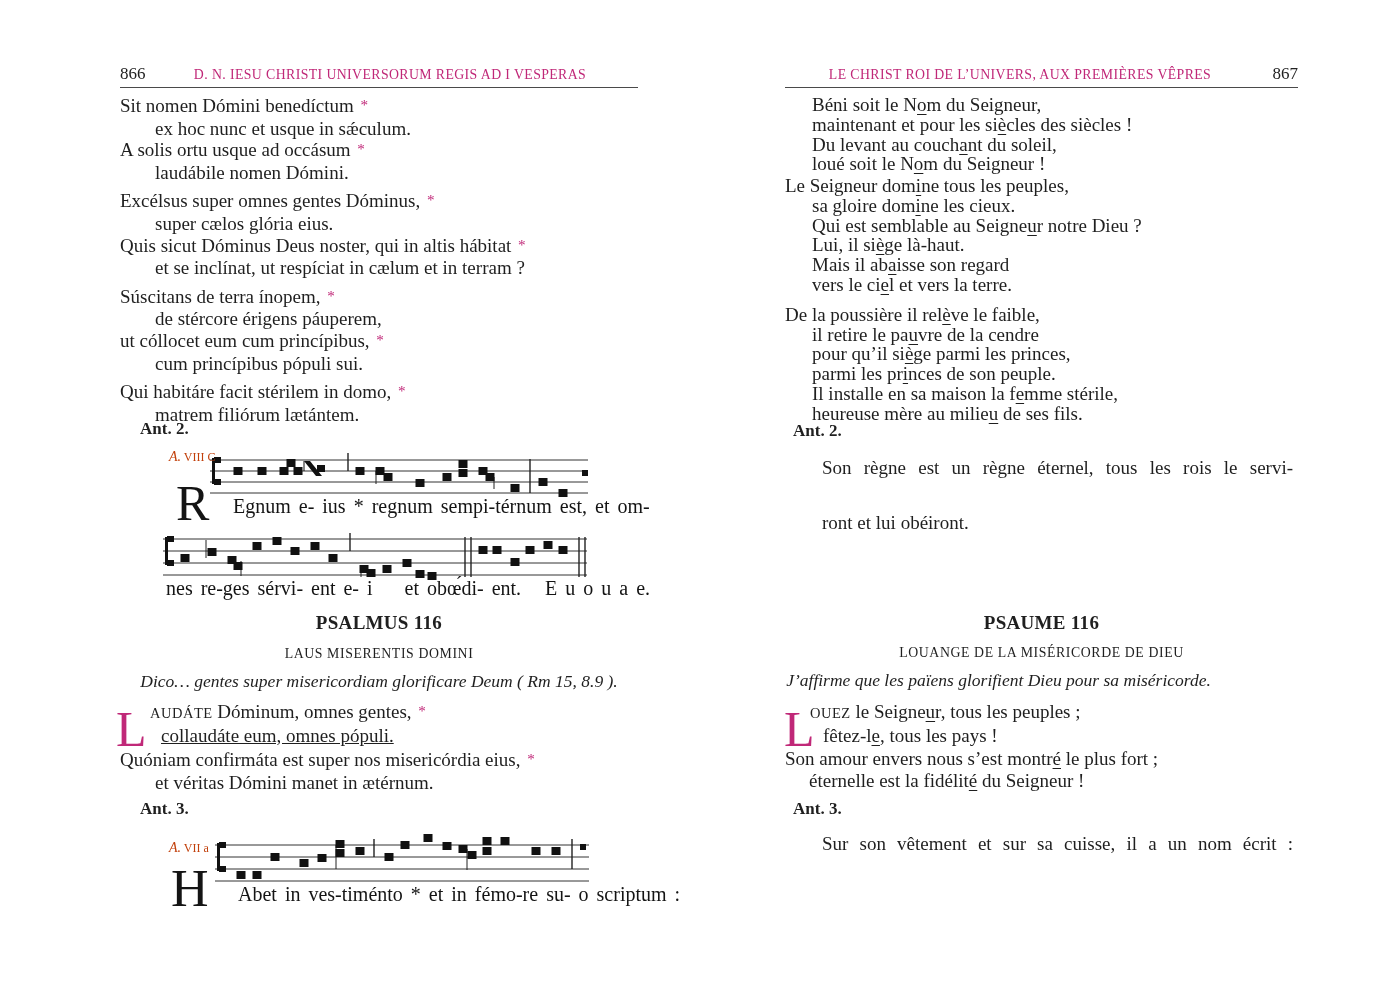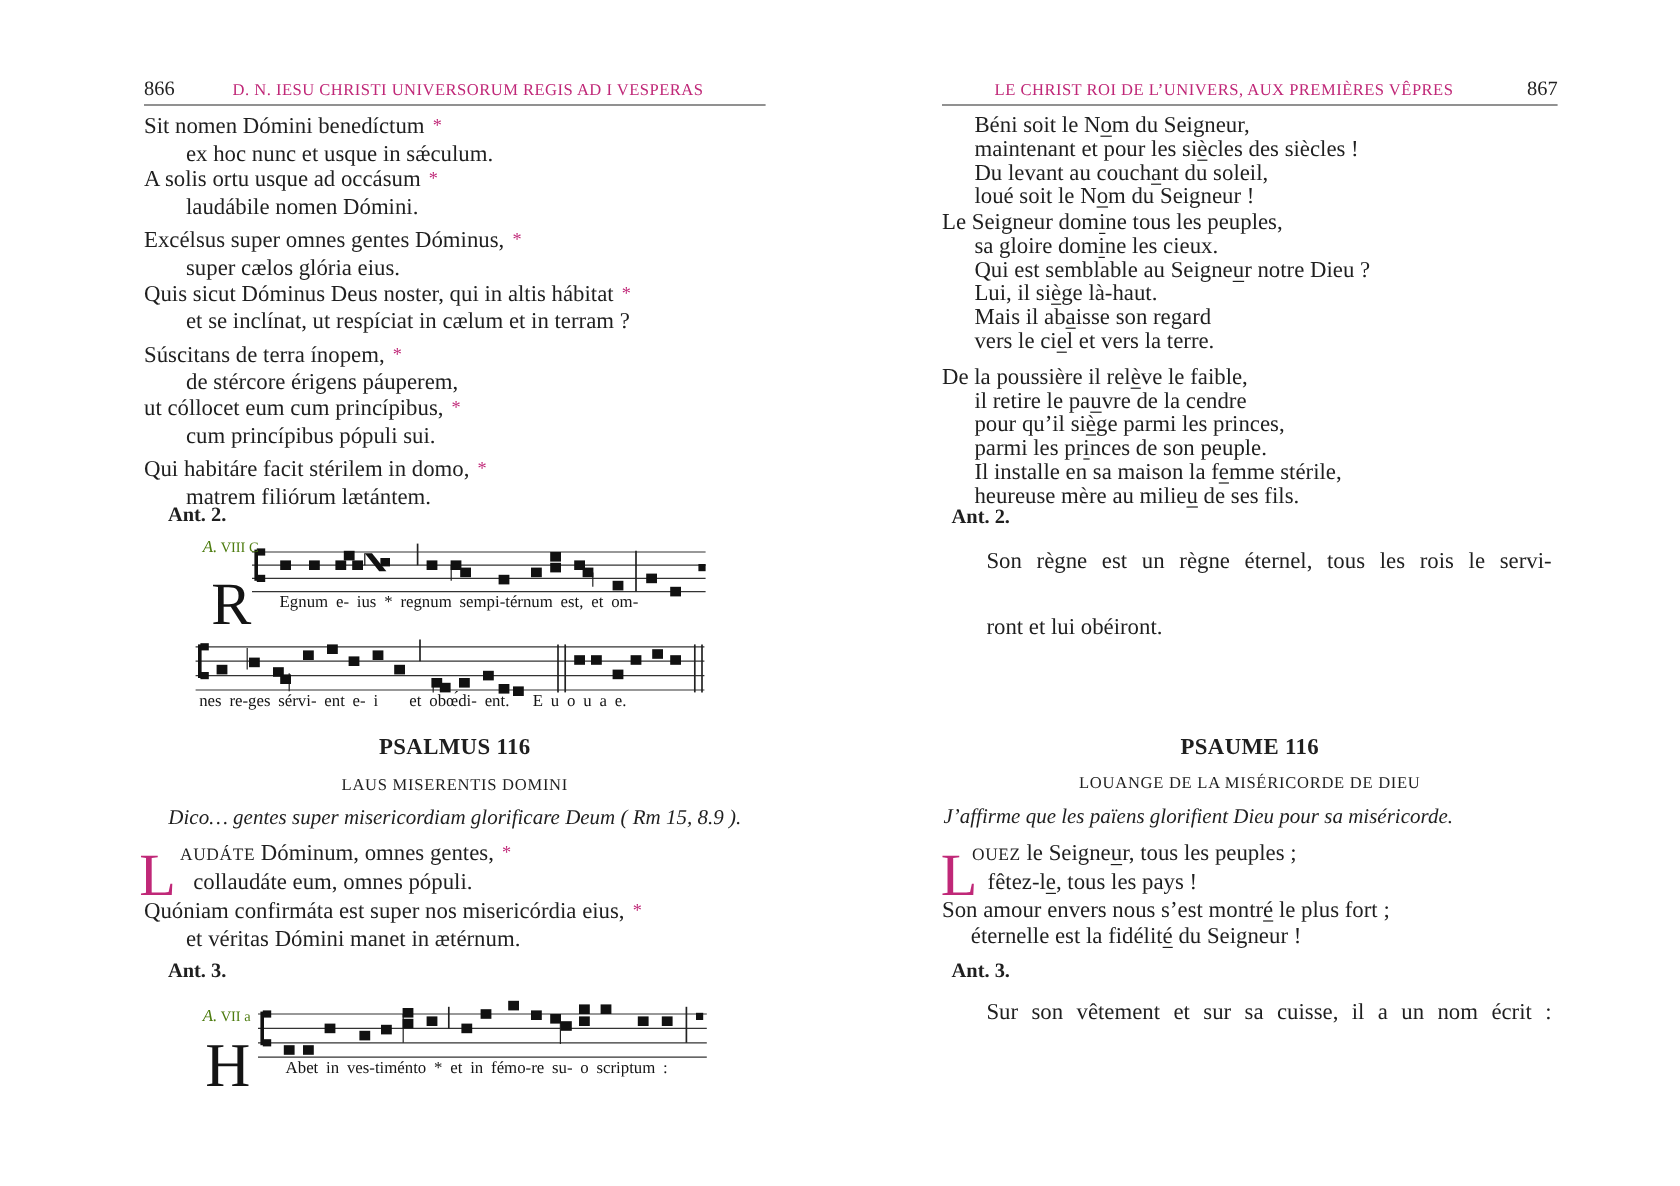--- a/index.html
+++ b/index.html
@@ -27,23 +27,23 @@
   .psalm-title{font-size:19px;font-weight:bold;letter-spacing:.3px;}
   .psalm-sub{font-size:13.8px;letter-spacing:.6px;}
   .psalm-rubric{font-size:17.5px;font-style:italic;}
   
   .dropcap{color:#c02878;font-size:50px;line-height:42px;}
   .sc{font-size:14.5px;letter-spacing:.5px;}
   .psalm-verse{font-size:19px;line-height:21.6px;}
   .psalm-verse .l2{white-space:nowrap;}
   
   .chant-initial{color:#141414;font-family:"Liberation Serif",serif;}
-  .mode-label{font-size:12px;white-space:nowrap;color:#4d7c0f;}
+  .mode-label{font-size:12px;white-space:nowrap;color:#c2410c;}
   .mode-label i{font-size:14px;}
-  .chant-lyrics{font-size:14px;white-space:nowrap;word-spacing:3px;color:#141414;}
+  .chant-lyrics{font-size:20px;white-space:nowrap;word-spacing:3px;color:#141414;}
   
   .just{ text-align:justify; }
   .just::after{content:"";display:inline-block;width:100%;}
   .fr-ant{font-size:19px;line-height:27.5px;}
   svg#chant-overlay{position:absolute;left:0;top:0;pointer-events:none;}
 </style>
 </head>
 <body>
 
 <div id="spread">
@@ -183,21 +183,21 @@
   <div class="abs chant-lyrics" style="left:233px;top:495px;">Egnum e- ius * regnum sempi-térnum est, et om-</div>
   <div class="abs chant-lyrics" style="left:166px;top:577px;">nes re-ges sérvi- ent e- i&nbsp;&nbsp;&nbsp; et obœ́di- ent.&nbsp;&nbsp; E u o u a e.</div>
 
   <div class="abs center psalm-title" style="left:120px;top:612px;width:518px;">PSALMUS 116</div>
   <div class="abs center psalm-sub" style="left:120px;top:646px;width:518px;">LAUS MISERENTIS DOMINI</div>
   <div class="abs center psalm-rubric" style="left:120px;top:671px;width:518px;">Dico… gentes super misericordiam glorificare Deum ( Rm 15, 8.9 ).</div>
 
   <div class="abs dropcap" style="left:116px;top:708px;">L</div>
   <div class="abs psalm-verse" style="left:150px;top:701px;width:480px;">
     <div class="vline"><span class="sc">AUDÁTE</span><span> Dóminum, omnes gentes, <span class="star">*</span></span></div>
-    <div class="l2" style="margin-left:11px;">collaudáte eum, omnes pópuli.</div>
+    <div class="l2" style="margin-left:11px;text-decoration:underline;">collaudáte eum, omnes pópuli.</div>
   </div>
   <div class="abs psalm-verse" style="left:120px;top:749px;width:520px;">
     <div class="vline">Quóniam confirmáta est super nos misericórdia eius, <span class="star">*</span></div>
     <div class="l2" style="margin-left:35px;">et véritas Dómini manet in ætérnum.</div>
   </div>
 
   <div class="abs ant-label" style="left:140px;top:799px;">Ant. 3.</div>
 
   <div class="abs mode-label" style="left:169px;top:840px;">
     <i>A.</i>

